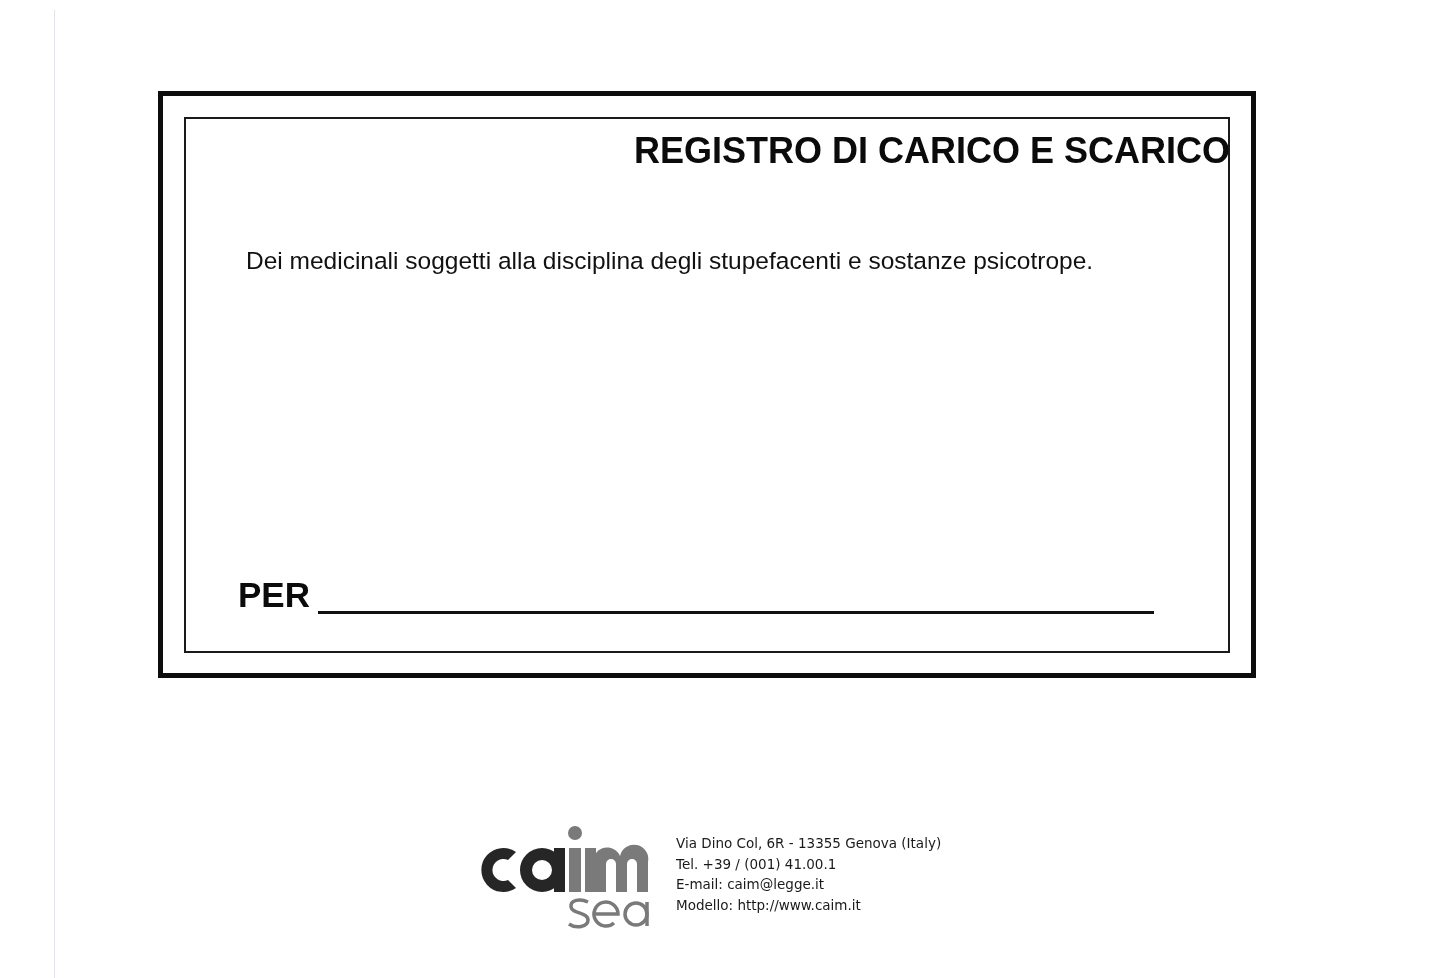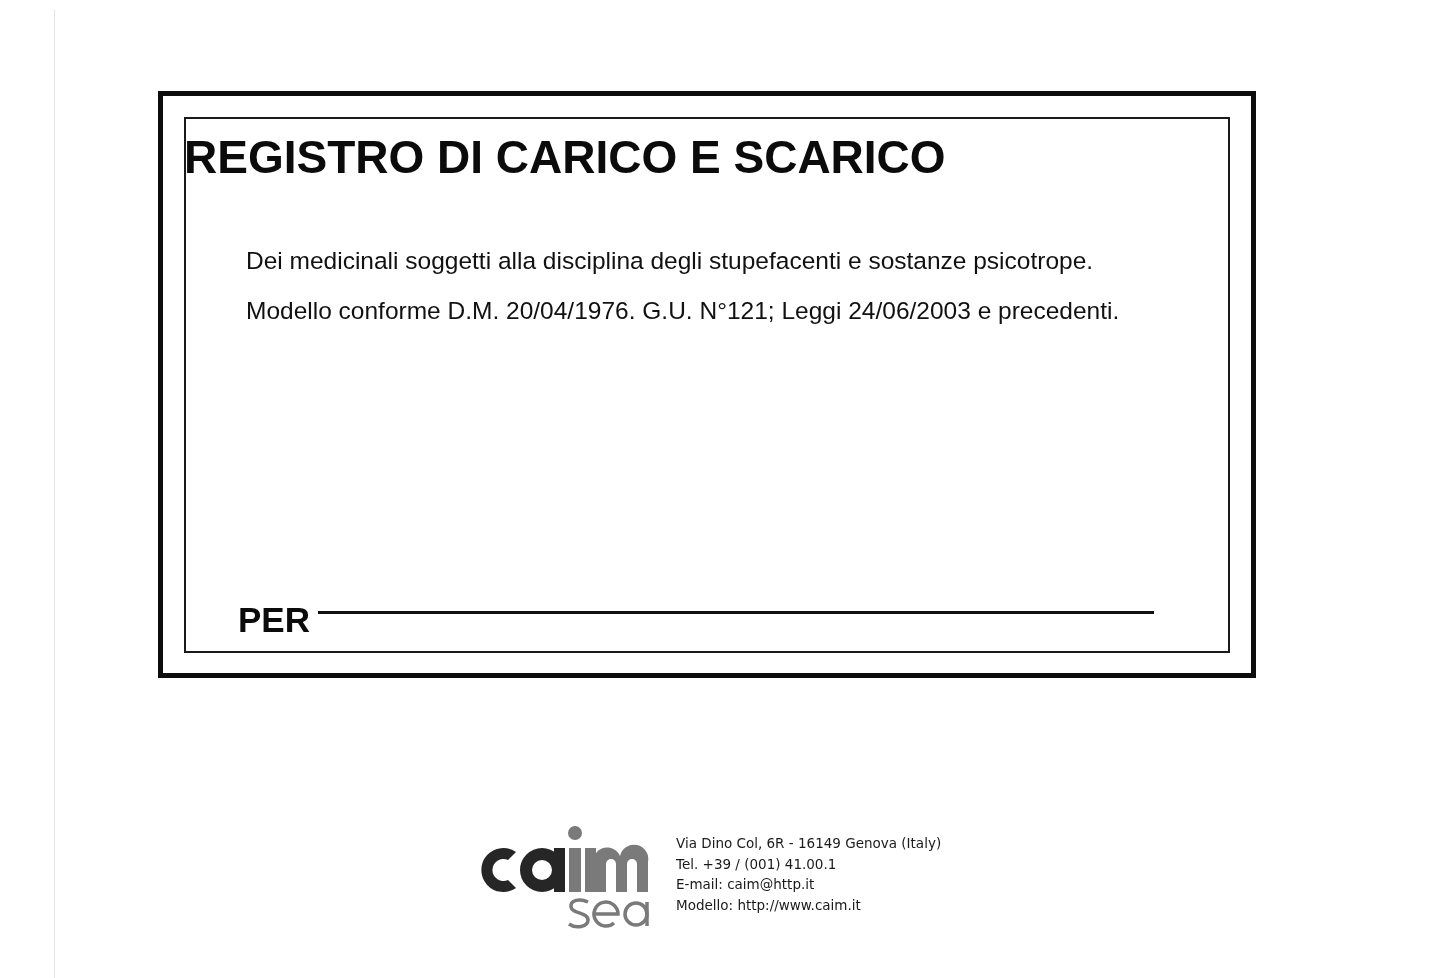--- a/index.html
+++ b/index.html
@@ -37,22 +37,22 @@
     top: 117px;
     width: 1042px;
     height: 532px;
     border: 2px solid #1a1a1a;
   }
   .title {
     position: absolute;
     left: 184px;
     top: 130px;
     width: 1046px;
-    text-align: left;
-    font-size: 46px;
+    text-align: right;
+    font-size: 36px;
     font-weight: bold;
     letter-spacing: 0px;
     color: #0b0b0b;
     margin: 0;
   }
   .body-lines {
     position: absolute;
     left: 242px;
     top: 232px;
     margin: 4px;
@@ -66,21 +66,20 @@
     white-space: nowrap;
     color: #111111;
   }
   .per-label {
     position: absolute;
     left: 238px;
     top: 575px;
     font-size: 35px;
     font-weight: bold;
     color: #0b0b0b;
-    margin-top: 25px;
   }
   .per-line {
     position: absolute;
     left: 318px;
     top: 611px;
     width: 836px;
     height: 3px;
     background: #111111;
   }
   .logo {
@@ -106,21 +105,20 @@
 
 <div class="scan-edge"></div>
 
 <div class="outer-frame"></div>
 <div class="inner-frame"></div>
 
 <h1 class="title">REGISTRO DI CARICO E SCARICO</h1>
 
 <ul class="body-lines">
   <li>Dei medicinali soggetti alla disciplina degli stupefacenti e sostanze psicotrope.</li>
-  <li>Modello conforme D.M. 20/04/1976. G.U. N°121; Leggi 24/06/2003 e precedenti.</li>
 </ul>
 
 <div class="per-label">PER</div>
 <div class="per-line"></div>
 
 <svg class="logo" viewBox="0 0 180 110" xmlns="http://www.w3.org/2000/svg">
 
   <g fill="#262626">
 
     <path d="M40 30 A22 22 0 1 0 40 66 L32 58 A11 11 0 1 1 32 38 Z"></path>
@@ -137,17 +135,17 @@
 
   <g fill="none" stroke="#7a7a7a" stroke-width="3.5">
     <path d="M112 80 C104 76 94 78 95 85 C96 92 112 90 112 98 C112 105 100 107 93 102"></path>
     <path d="M118 92 H142 A12 12 0 1 0 138 101"></path>
     <circle cx="160" cy="92" r="11"></circle>
     <line x1="171" y1="80" x2="171" y2="104"></line>
   </g>
 </svg>
 
 <div class="contact">
-  <div>Via Dino Col, 6R - 16149 Genova (Italy)</div>
+  <div>Via Dino Col, 6R - 13355 Genova (Italy)</div>
   <div>Tel. +39 / (001) 41.00.1</div>
-  <div>E-mail: caim@http.it</div>
+  <div>E-mail: caim@legge.it</div>
   <div>Modello: http://www.caim.it</div>
 </div>
 
 </body></html>

